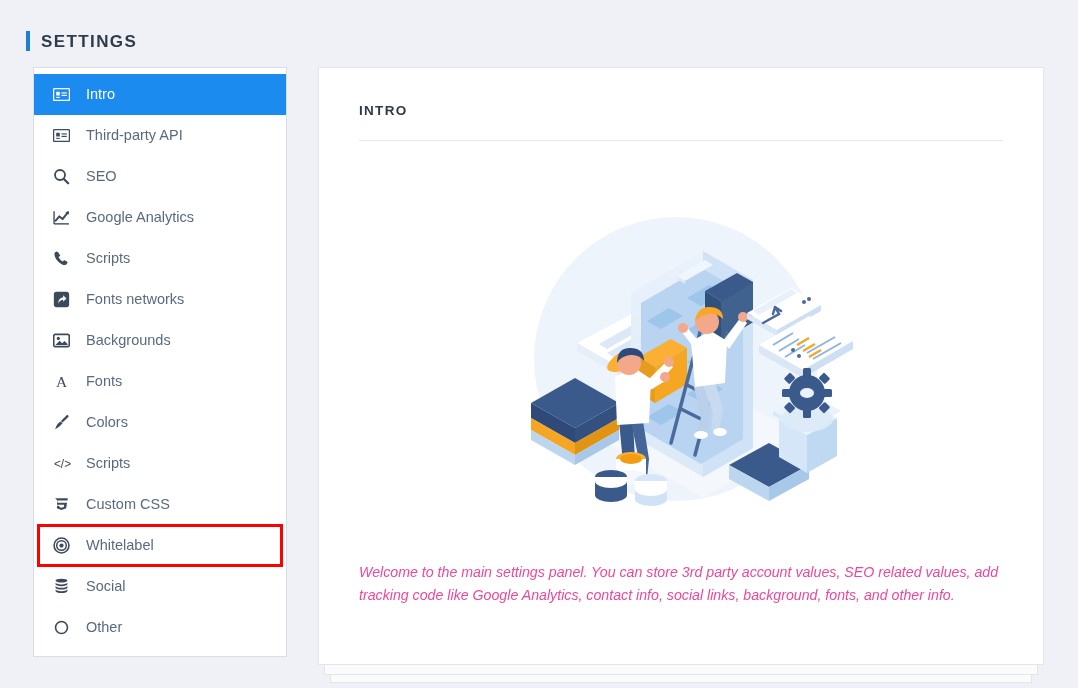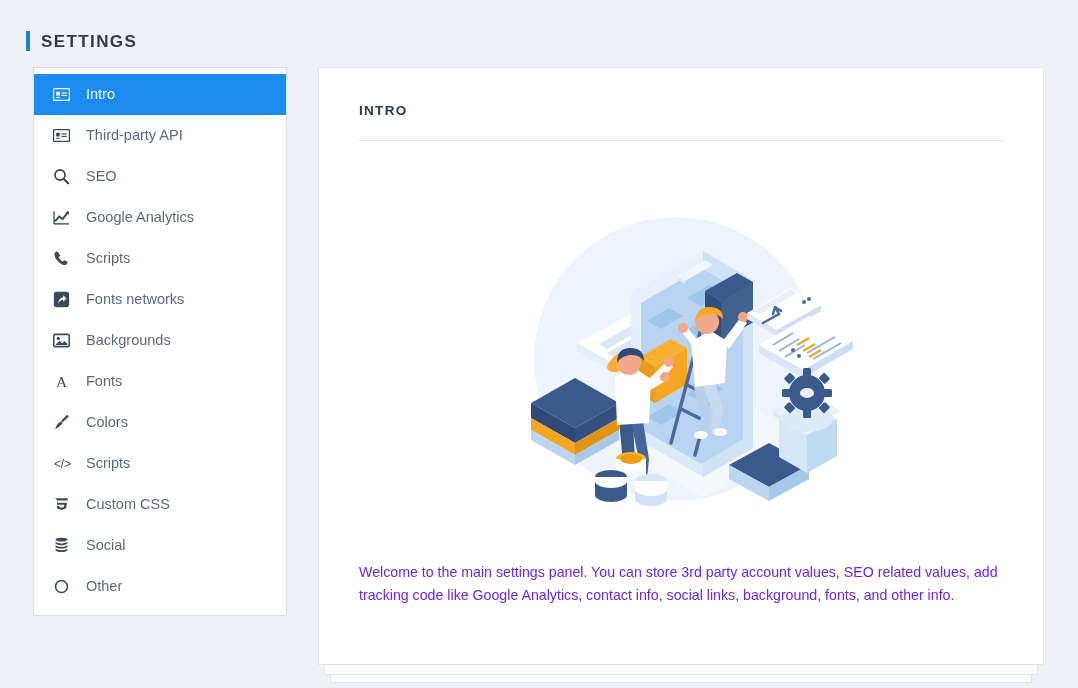--- a/index.html
+++ b/index.html
@@ -132,25 +132,26 @@
   }
 
   .illustration-area {
     height: 420px;
     display: flex;
     align-items: center;
     justify-content: center;
   }
 
   .intro-text {
-    color: #6d28d9;
+    color: #ec4899;
     font-size: 14.2px;
     line-height: 23px;
     max-width: 650px;
     margin: 0;
+    font-style: italic;
   }
 </style>
 </head>
 <body>
 
 <div class="page-header">
   <div class="accent-bar"></div>
   <div class="page-title">SETTINGS</div>
 </div>
 
@@ -254,20 +255,30 @@
         <span class="nav-label">Scripts</span>
       </div>
       <div class="nav-item">
         <span class="nav-icon">
           <svg width="17" height="17" viewBox="0 0 16 16">
             <path d="M14.4 1.5 L13.1 13 L7.9 14.6 L2.8 13 L1.6 1.5 Z" fill="currentColor" opacity="0"></path>
             <path d="M2 2.2 L14 2.2 L13.6 4.3 L4.6 4.3 L4.4 6.3 L13.2 6.3 L12.4 11.6 L8 13.2 L3.6 11.6 L3.9 9.2 L6 9.2 L5.9 10.4 L8 11.1 L10.2 10.4 L10.5 8.3 L3.7 8.3 L4.2 4.3 Z" fill="currentColor"></path>
           </svg>
         </span>
         <span class="nav-label">Custom CSS</span>
+      </div>
+      <div class="nav-item highlighted">
+        <span class="nav-icon">
+          <svg width="17" height="17" viewBox="0 0 16 16">
+            <circle cx="8" cy="8" r="7" fill="none" stroke="currentColor" stroke-width="1.5"></circle>
+            <circle cx="8" cy="8" r="4.5" fill="none" stroke="currentColor" stroke-width="1.4"></circle>
+            <circle cx="8" cy="8" r="2" fill="currentColor"></circle>
+          </svg>
+        </span>
+        <span class="nav-label">Whitelabel</span>
       </div>
       <div class="nav-item">
         <span class="nav-icon">
           <svg width="17" height="17" viewBox="0 0 16 16">
             <ellipse cx="8" cy="2.4" rx="5.6" ry="1.8" fill="currentColor"></ellipse>
             <path d="M2.4 4.2 a5.6 1.8 0 0 0 11.2 0 l0 1.7 a5.6 1.8 0 0 1 -11.2 0 Z" fill="currentColor"></path>
             <path d="M2.4 7.4 a5.6 1.8 0 0 0 11.2 0 l0 1.7 a5.6 1.8 0 0 1 -11.2 0 Z" fill="currentColor"></path>
             <path d="M2.4 10.6 a5.6 1.8 0 0 0 11.2 0 l0 1.7 a5.6 1.8 0 0 1 -11.2 0 Z" fill="currentColor"></path>
           </svg>
         </span>

